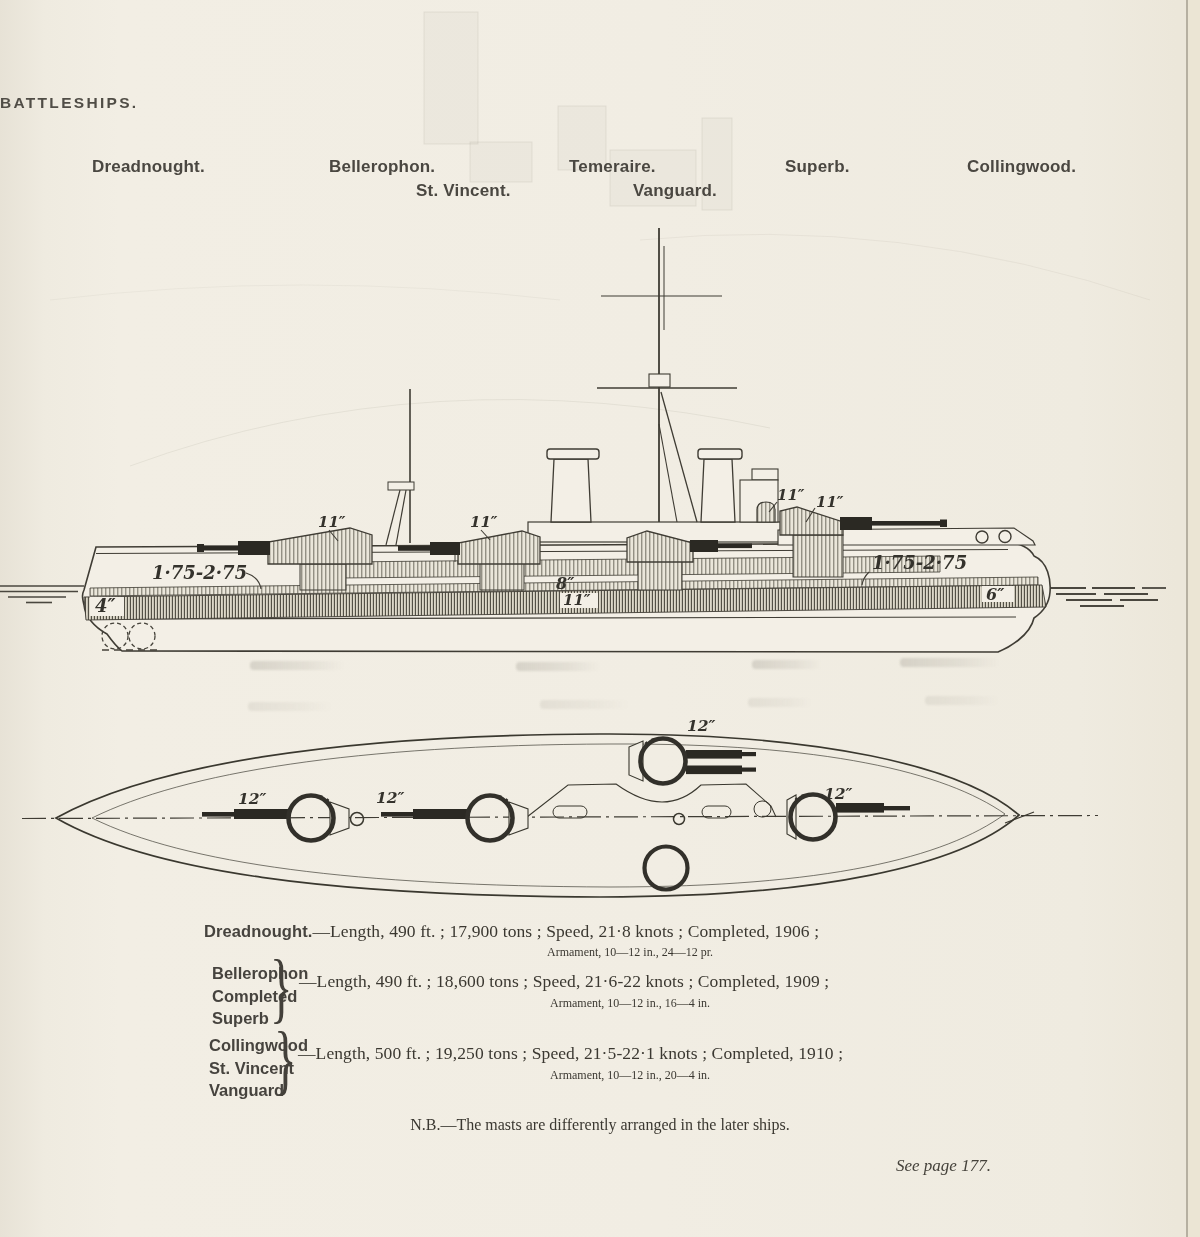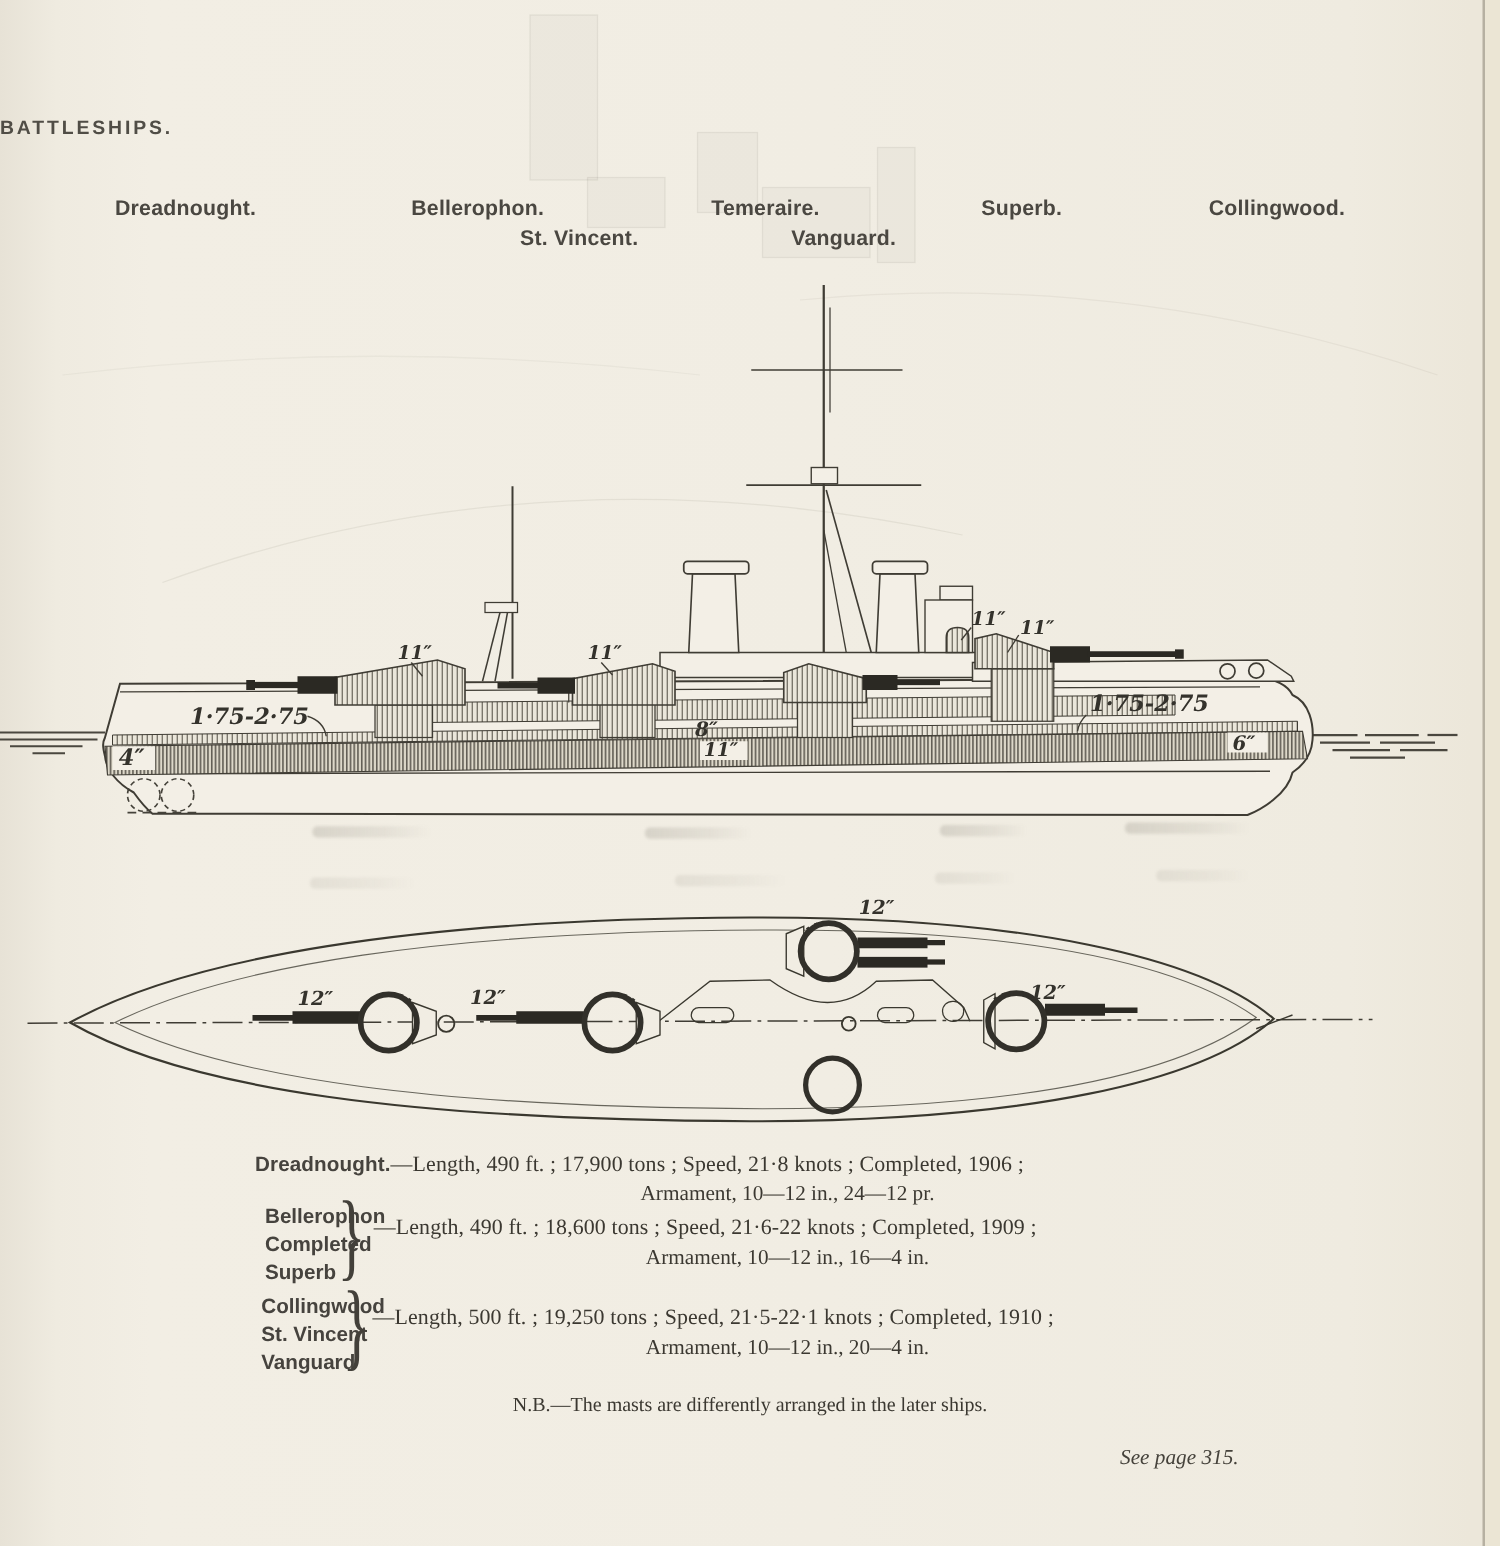--- a/index.html
+++ b/index.html
@@ -13,21 +13,21 @@
   .title{
     position:absolute;left:0;top:94px;width:1158px;text-align:left;
     font-family:"Liberation Sans",sans-serif;font-size:15.5px;font-weight:bold;
     letter-spacing:2.3px;color:#504d46;
   }
   .shipname{
     position:absolute;font-family:"Liberation Sans",sans-serif;font-weight:bold;
     font-size:17px;color:#4a4741;letter-spacing:.2px;white-space:nowrap;
   }
   .serifline{position:absolute;font-size:17.5px;color:#3b3831;white-space:nowrap;letter-spacing:.1px;}
-  .centerline2{position:absolute;left:330px;width:600px;text-align:center;font-size:17px;color:#3b3831;white-space:nowrap;}
+  .centerline2{position:absolute;left:330px;width:600px;text-align:center;font-size:12px;color:#3b3831;white-space:nowrap;}
   .specname{font-family:"Liberation Sans",sans-serif;font-weight:bold;font-size:16.5px;color:#46433e;}
   .namescol{position:absolute;font-family:"Liberation Sans",sans-serif;font-weight:bold;font-size:16.5px;color:#46433e;line-height:22.5px;white-space:nowrap;}
   .brace{position:absolute;font-family:"Liberation Serif",serif;font-size:78px;line-height:70px;color:#43403a;transform:scale(.6,1);transform-origin:left top;}
   .nbnote{position:absolute;left:20px;top:1116px;width:1160px;text-align:center;font-size:16px;color:#3b3831;}
   .seepage{position:absolute;left:896px;top:1156px;font-style:italic;font-size:17px;color:#45423b;}
   .art{position:absolute;left:0;top:0;}
   .ghostword{
     position:absolute;font-family:"Liberation Sans",sans-serif;font-size:13px;color:#6e695d;
     opacity:.28;transform:scaleX(-1);filter:blur(.7px);letter-spacing:.5px;white-space:nowrap;
   }
@@ -286,17 +286,17 @@
   <div class="namescol" style="left:209px;top:1034px;">
     <div>Collingwood</div>
     <div>St. Vincent</div>
     <div>Vanguard</div>
   </div>
   <div class="brace" style="left:274px;top:1025px;">}</div>
   <div class="serifline" style="left:298px;top:1043px;">—Length, 500 ft. ; 19,250 tons ; Speed, 21·5-22·1 knots ; Completed, 1910 ;</div>
   <div class="centerline2" style="top:1068px;text-align:center;">Armament, 10—12 in., 20—4 in.</div>
 
   <div class="nbnote">N.B.—The masts are differently arranged in the later ships.</div>
-  <div class="seepage">See page 315.</div>
+  <div class="seepage">See page 177.</div>
 
   <div class="edge-right-strip"></div>
   <div class="edge-right-line"></div>
 </div>
 
 </body></html>

